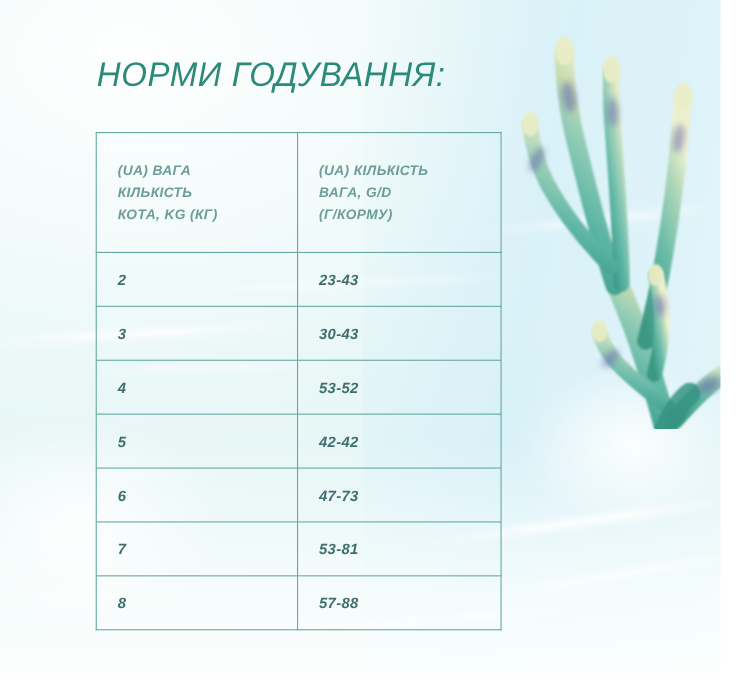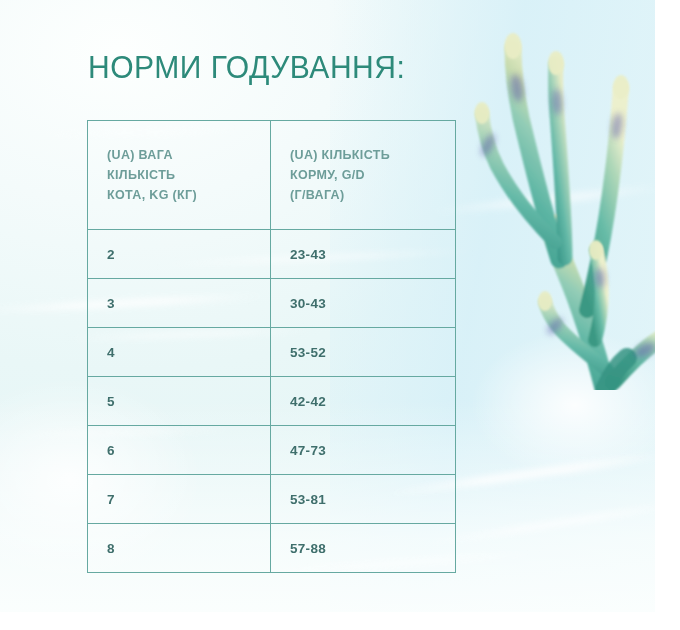--- a/index.html
+++ b/index.html
@@ -13,20 +13,21 @@
     overflow: hidden;
     font-family: "Liberation Sans", sans-serif;
   }
 
   #poster {
     position: relative;
     width: 680px;
     height: 630px;
     overflow: hidden;
     background: #ffffff;
+    font-style: italic;
   }
 
   
   .bg-base {
     position: absolute;
     left: 0; top: 0;
     width: 657px;
     height: 614px;
     background:
       radial-gradient(120% 90% at 18% 8%, #fdfffe 0%, #f4fbfb 28%, #e9f7f7 58%, #e2f4f5 100%);
@@ -243,22 +244,22 @@
     </colgroup>
     <thead>
       <tr>
         <th>
           <span class="hdr-line">(UA) ВАГА</span>
           <span class="hdr-line">КІЛЬКІСТЬ</span>
           <span class="hdr-line">КОТА, KG (КГ)</span>
         </th>
         <th>
           <span class="hdr-line">(UA) КІЛЬКІСТЬ</span>
-          <span class="hdr-line">КОРМУ, G/D</span>
-          <span class="hdr-line">(Г/ВАГА)</span>
+          <span class="hdr-line">ВАГА, G/D</span>
+          <span class="hdr-line">(Г/КОРМУ)</span>
         </th>
       </tr>
     </thead>
     <tbody>
       <tr>
         <td>2</td>
         <td>23-43</td>
       </tr>
       <tr>
         <td>3</td>

